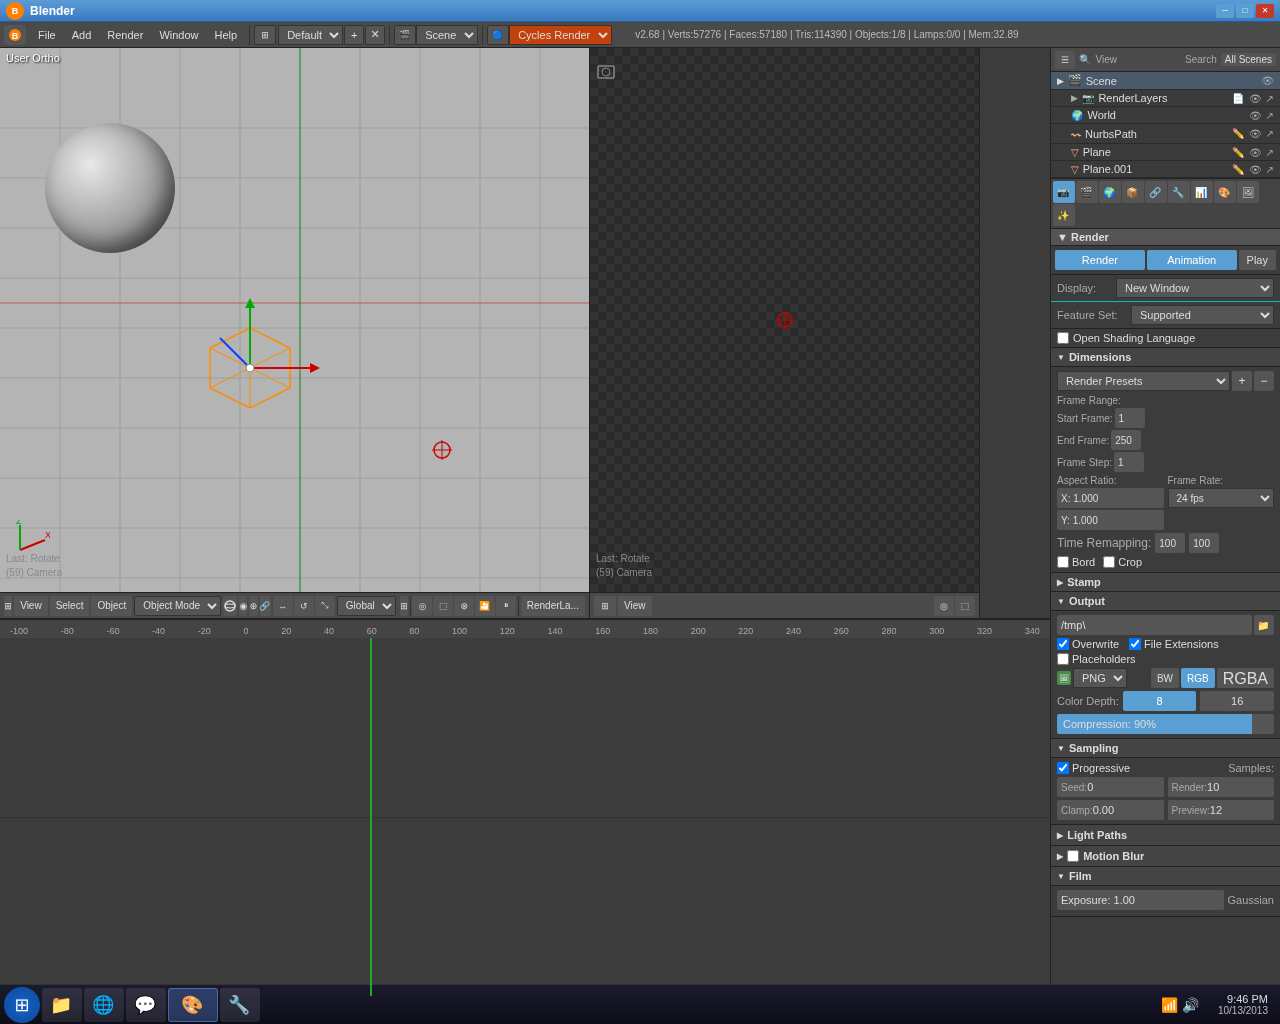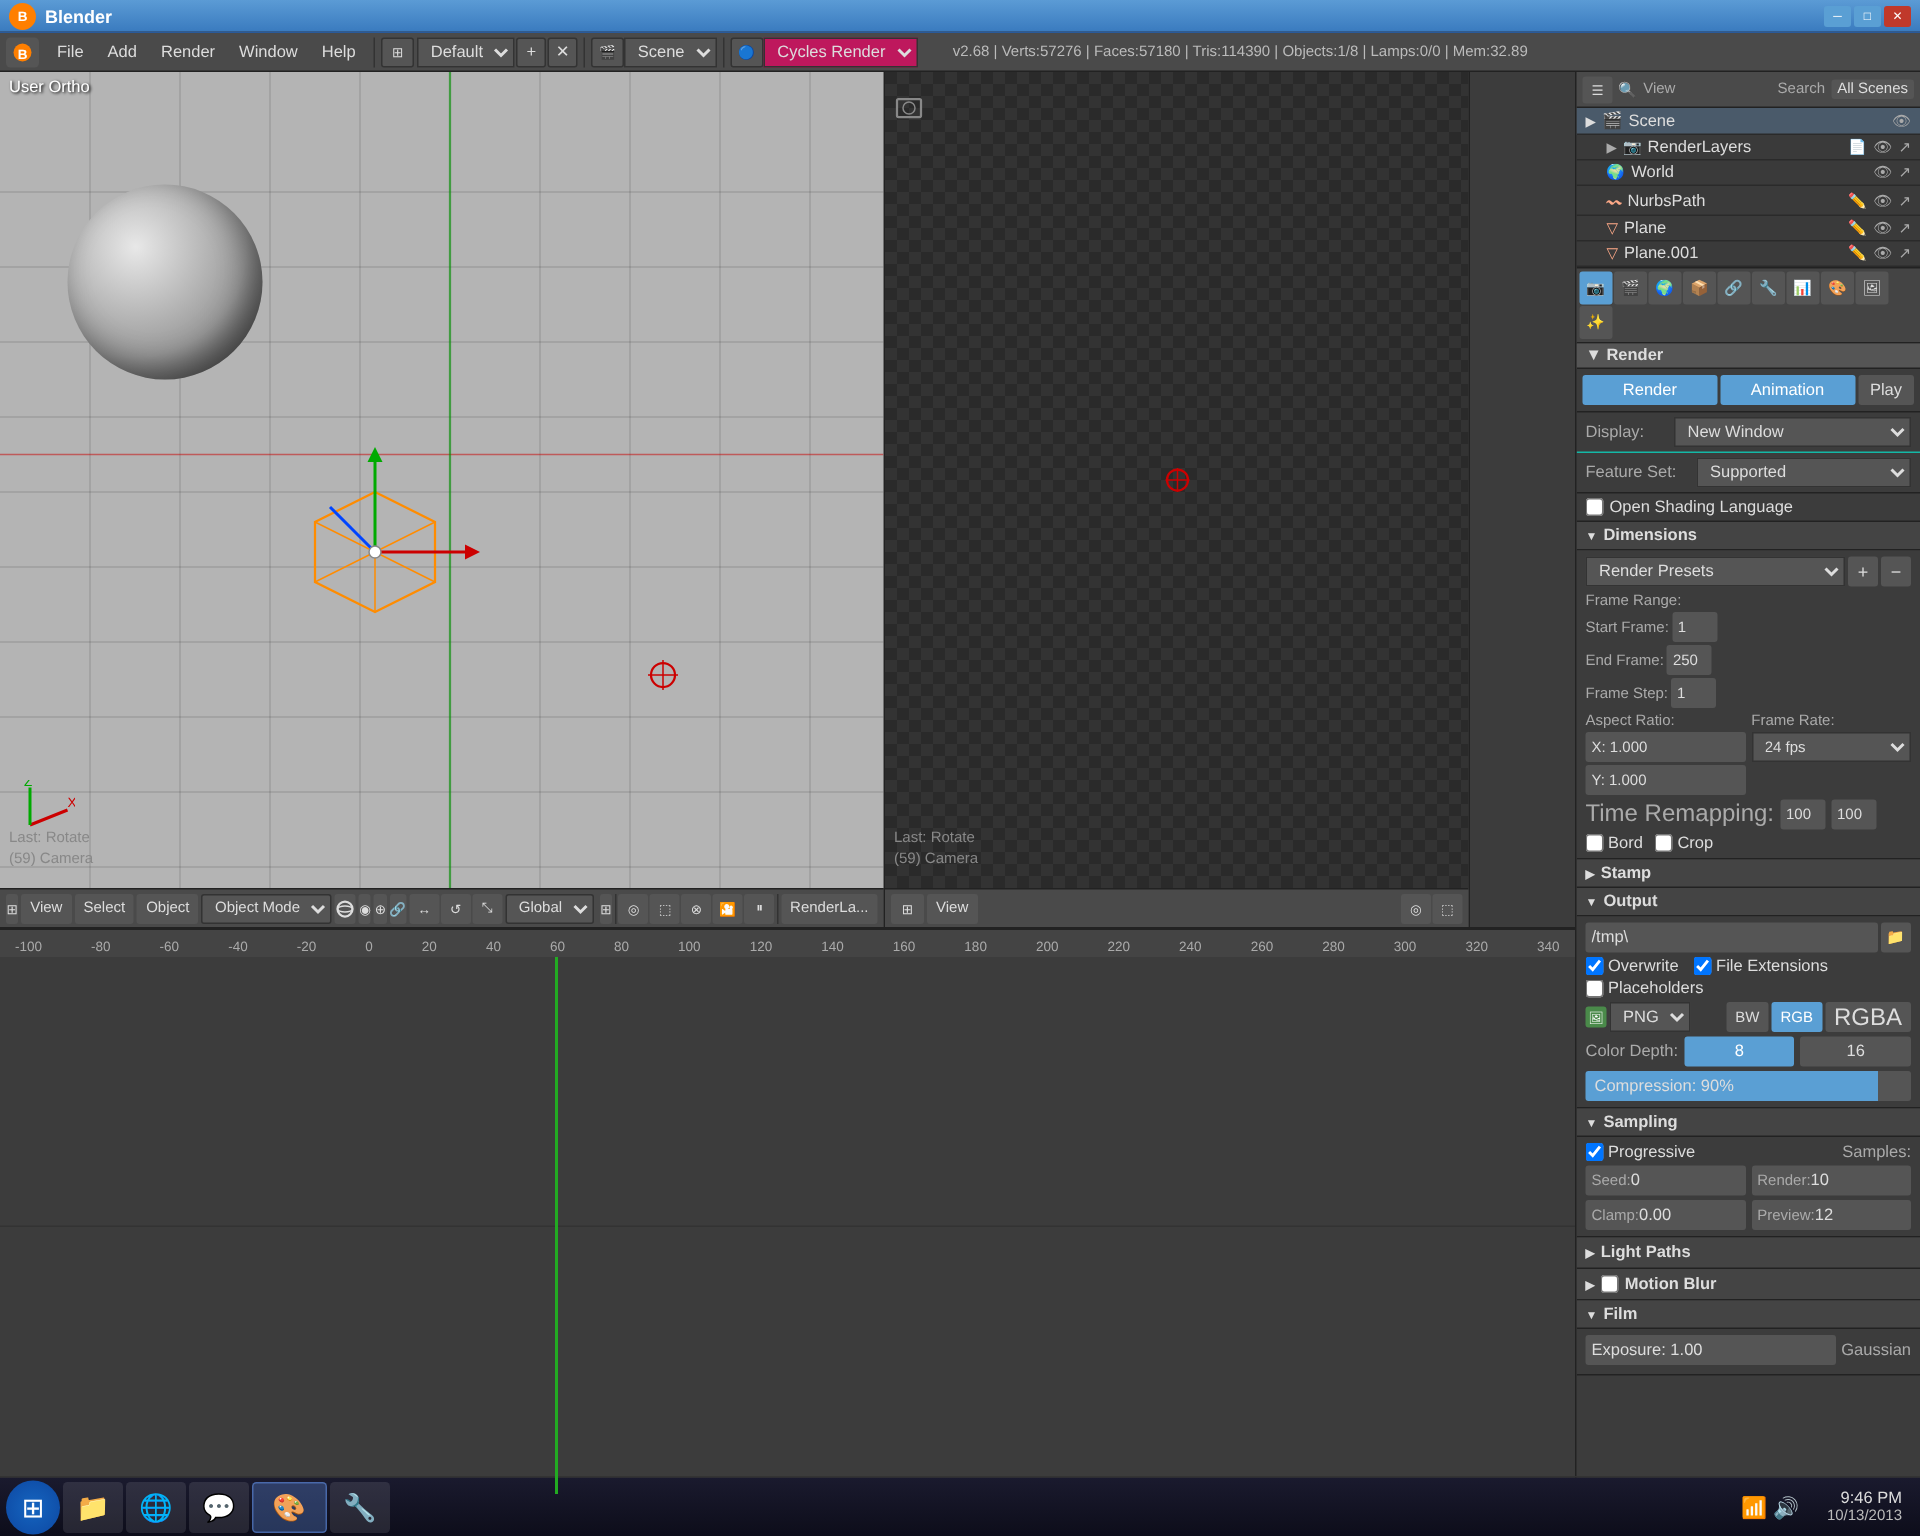--- a/index.html
+++ b/index.html
@@ -70,21 +70,21 @@
     <div style="width:20px; height:20px; background:#555; border:1px solid #333; border-radius:2px; display:flex; align-items:center; justify-content:center; cursor:pointer; font-size:11px; color:#ddd; margin-left:1px;">✕</div>
 
     <div style="width:1px; height:20px; background:#333; margin:0 4px;"></div>
 
     <div style="width:22px; height:20px; background:#555; border:1px solid #333; border-radius:2px; display:flex; align-items:center; justify-content:center; cursor:pointer; font-size:9px; color:#4af;">🎬</div>
     <select style="background:#555; border:1px solid #333; color:#ddd; padding:1px 4px; font-size:11px; height:20px;"><option>Scene</option></select>
 
     <div style="width:1px; height:20px; background:#333; margin:0 4px;"></div>
 
     <div style="width:22px; height:20px; background:#555; border:1px solid #333; border-radius:2px; display:flex; align-items:center; justify-content:center; cursor:pointer; font-size:9px;">🔵</div>
-    <select style="background:#be185d; border:1px solid #333; color:#ddd; padding:1px 4px; font-size:11px; height:20px;"><option>Cycles Render</option></select>
+    <select style="background:#c2410c; border:1px solid #333; color:#ddd; padding:1px 4px; font-size:11px; height:20px;"><option>Cycles Render</option></select>
 
     <span style="margin-left:23px; color:#bbb; font-size:10px;">v2.68 | Verts:57276 | Faces:57180 | Tris:114390 | Objects:1/8 | Lamps:0/0 | Mem:32.89</span>
   </div>
 
   <div id="content-area" style="display:flex; flex:1; min-height:0; overflow:hidden;">
 
     <div style="display:flex; flex-direction:column; flex:1; min-width:0; overflow:hidden;">
 
 
       <div style="display:flex; height:570px; flex-shrink:0; overflow:hidden;">
@@ -468,21 +468,21 @@
             </div>
             <div style="flex:1;">
               <div style="color:#aaa; font-size:10px; margin-bottom:2px;">Frame Rate:</div>
               <select style="background:#555; border:1px solid #333; color:#ddd; padding:1px 4px; font-size:10px; height:20px; width:100%;">
                 <option>24 fps</option>
               </select>
             </div>
           </div>
 
           <div style="display:flex; align-items:center; gap:4px; margin-bottom:3px;">
-            <span style="color:#aaa; font-size:16px;">Time Remapping:</span>
+            <span style="color:#aaa; font-size:12px;">Time Remapping:</span>
             <div style="background:#555; color:#ddd; padding:1px 4px; font-size:10px; height:20px; border-radius:2px; display:flex; align-items:center; min-width:30px; cursor:ew-resize;">
               <span>100</span>
             </div>
             <div style="background:#555; color:#ddd; padding:1px 4px; font-size:10px; height:20px; border-radius:2px; display:flex; align-items:center; min-width:30px; cursor:ew-resize;">
               <span>100</span>
             </div>
           </div>
 
           <div style="display:flex; align-items:center; gap:8px;">
             <div style="display:flex; align-items:center; gap:3px;">

